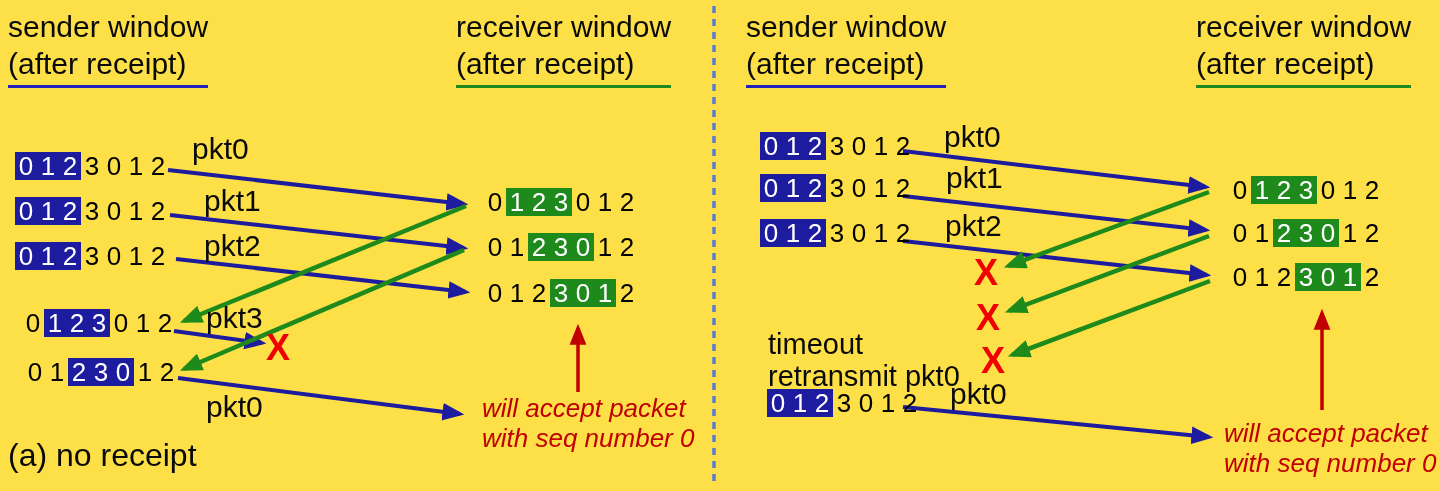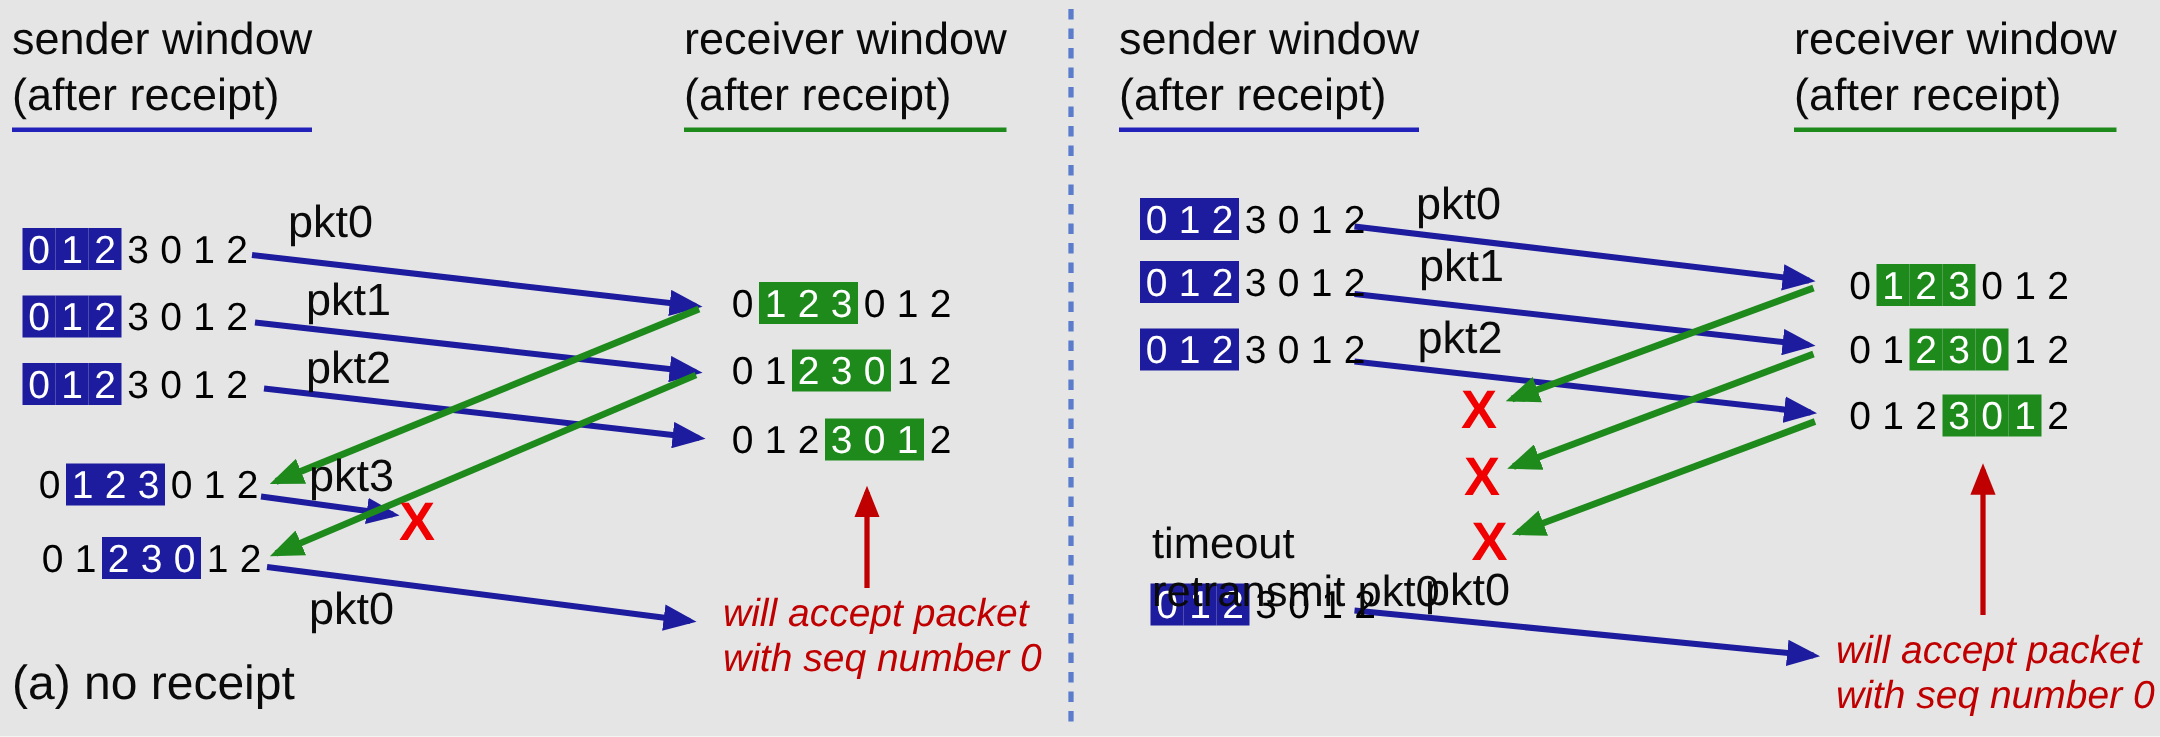--- a/index.html
+++ b/index.html
@@ -1,17 +1,17 @@
 <!DOCTYPE html>
 <html style="--navy: #1d1b9e; --green: #1e8a1c; --red: #c00000; --red_x: #f00000; --divider: #5b7ccc;"><head>
 <meta charset="utf-8">
 <style>
   html,body{margin:0;padding:0;background:#fff;}
   #canvas{
-    position:relative;width:1440px;height:491px;background:#e5e5e5;overflow:hidden;
+    position:relative;width:1440px;height:491px;background:#fde047;overflow:hidden;
     font-family:"Liberation Sans", sans-serif;color:#000;
   }
   
   .title{position:absolute;font-size:30px;line-height:37px;color:#0a0a0a;
          padding-bottom:3px;border-bottom:3px solid transparent;white-space:nowrap;}
   .title.ub{border-bottom-color:#2222bb;}
   .title.ug{border-bottom-color:#1e8a1c;}
   
   .seq{position:absolute;display:flex;height:28px;}
   .cell{width:22px;text-align:center;font-size:26px;line-height:28px;color:#000;}
@@ -251,21 +251,21 @@
       <span class="cell hl">0</span>
       <span class="cell hl">1</span>
       <span class="cell">2</span>
     </div>
 
   <div class="pkt" style="left:944px;top:122px;">pkt0</div>
   <div class="pkt" style="left:946px;top:163px;">pkt1</div>
   <div class="pkt" style="left:945px;top:211px;">pkt2</div>
   <div class="pkt" style="left:950px;top:379px;">pkt0</div>
 
-  <div class="small-note" style="left:768px;top:347px;">
+  <div class="small-note" style="left:768px;top:328px;">
     <div>timeout</div>
     <div>retransmit pkt0</div>
   </div>
 
   <div class="xmark" style="left:974px;top:255px;">X</div>
   <div class="xmark" style="left:976px;top:300px;">X</div>
   <div class="xmark" style="left:981px;top:343px;">X</div>
 
   <div class="note" style="left:1224px;top:418px;">
     <div>will accept packet</div>

